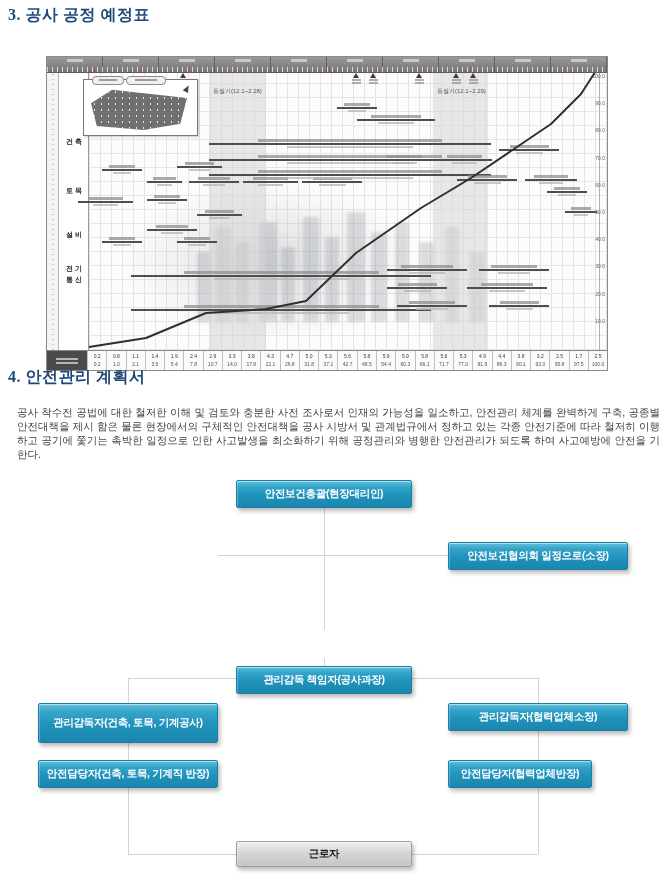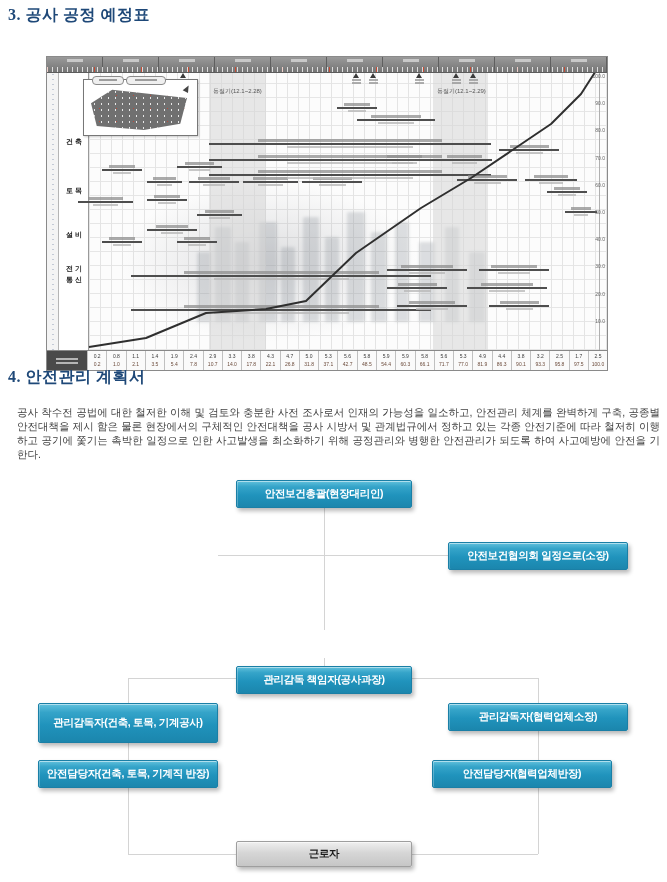--- a/index.html
+++ b/index.html
@@ -497,16 +497,16 @@
       <div class="oline" style="left: 128px; top: 788px; width: 1px; height: 66px;"></div>
       <div class="oline" style="left: 538px; top: 788px; width: 1px; height: 66px;"></div>
       <div class="oline" style="left: 128px; top: 854px; width: 108px; height: 1px;"></div>
       <div class="oline" style="left: 412px; top: 854px; width: 126px; height: 1px;"></div>
       <div class="obox" style="left: 236px; top: 480px; width: 176px; height: 28px;">안전보건총괄(현장대리인)</div>
       <div class="obox" style="left: 448px; top: 542px; width: 180px; height: 28px;">안전보건협의회 일정으로(소장)</div>
       <div class="obox" style="left: 236px; top: 630px; width: 176px; height: 28px; margin-top: 36px;">관리감독 책임자(공사과장)</div>
       <div class="obox" style="left: 38px; top: 703px; width: 180px; height: 40px;">관리감독자(건축, 토목, 기계공사)</div>
       <div class="obox" style="left: 448px; top: 703px; width: 180px; height: 28px;">관리감독자(협력업체소장)</div>
       <div class="obox" style="left: 38px; top: 760px; width: 180px; height: 28px;">안전담당자(건축, 토목, 기계직 반장)</div>
-      <div class="obox" style="left: 432px; top: 760px; width: 180px; height: 28px;">안전담당자(협력업체반장)</div>
+      <div class="obox" style="left: 448px; top: 760px; width: 144px; height: 28px;">안전담당자(협력업체반장)</div>
       <div class="obox gray" style="left: 236px; top: 841px; width: 176px; height: 26px;">근로자</div>
     </div>
 </div>
 
 </body></html>

